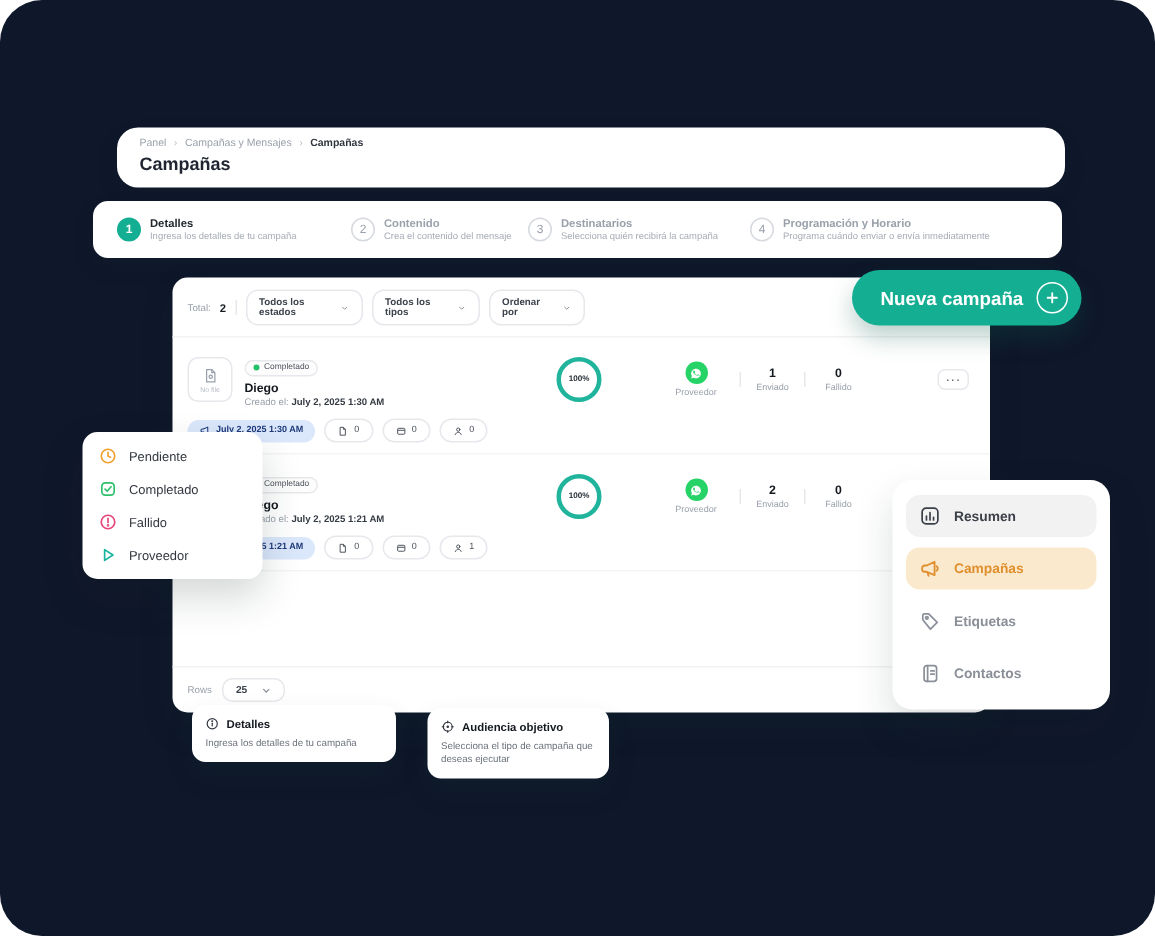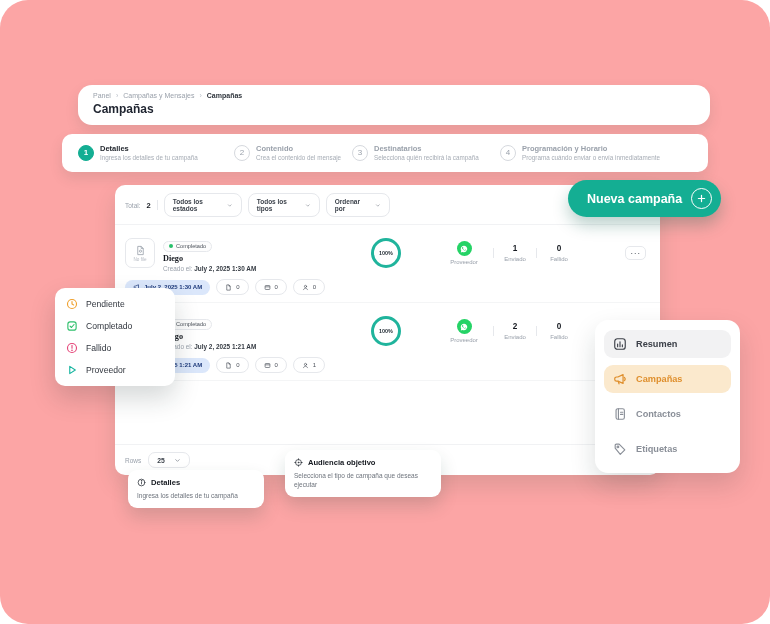--- a/index.html
+++ b/index.html
@@ -1,17 +1,17 @@
 <!DOCTYPE html>
 <html><head>
 <meta charset="utf-8">
 <style>
   html,body{margin:0;padding:0;background:#fff;}
   *{box-sizing:border-box;}
-  .canvas{position:relative;width:770px;height:624px;background:#fca5a5;border-radius:28px;overflow:hidden;
+  .canvas{position:relative;width:770px;height:624px;background:#0f172a;border-radius:28px;overflow:hidden;
     font-family:"Liberation Sans",sans-serif;-webkit-font-smoothing:antialiased;}
   .card{position:absolute;background:#fff;}
 
   
   .header-card{left:78px;top:85px;width:632px;height:40px;border-radius:14px;
     box-shadow:0 6px 14px rgba(15,60,50,.10);padding:7px 15px;z-index:5;}
   .breadcrumb{display:flex;align-items:center;gap:5px;font-size:7px;color:#9aa1ab;}
   .breadcrumb .sep{color:#b9bfc8;font-size:7px;}
   .breadcrumb .current{color:#2f353d;font-weight:bold;}
   .page-title{margin-top:3px;font-size:12px;font-weight:bold;color:#1f2430;}
@@ -56,21 +56,21 @@
   .table-body{border-top:1px solid #f1f2f4;flex:1;display:flex;flex-direction:column;}
   .row{padding:9px 10px 7px;border-bottom:1px solid #f4f5f6;}
   .row-main{display:flex;align-items:center;}
   .file-box{flex:none;width:30px;height:30px;border:1px solid #e6e8ec;border-radius:7px;display:flex;
     flex-direction:column;align-items:center;justify-content:center;gap:1px;color:#9aa1ab;}
   .no-file{font-size:4.6px;color:#b6bbc3;}
   .row-info{margin-left:8px;width:152px;}
   .badge{display:inline-flex;align-items:center;gap:3px;border:1px solid #e6e8ec;border-radius:7px;
     padding:1.5px 5px;font-size:5.6px;color:#4c525b;background:#fdfdfd;}
   .badge-dot{width:4px;height:4px;border-radius:50%;background:#27c06a;}
-  .row-name{font-size:8.2px;font-weight:bold;color:#14181f;margin-top:2px;font-family:Liberation Serif, serif;}
+  .row-name{font-size:8.2px;font-weight:bold;color:#14181f;margin-top:2px;}
   .row-created{font-size:6.4px;color:#9aa1ab;margin-top:2px;}
   .row-created b{color:#343a42;}
   .progress-ring{flex:none;width:30px;height:30px;margin-left:56px;border:3.2px solid #20b49c;
     border-radius:50%;display:flex;align-items:center;justify-content:center;
     font-size:5.4px;font-weight:bold;color:#273038;background:#fff;}
   .stat-col{display:flex;flex-direction:column;align-items:center;gap:2.5px;}
   .col-provider{width:58px;margin-left:34px;}
   .col-sent{width:42px;} .col-failed{width:44px;}
   .stat-value{font-size:8.2px;font-weight:bold;color:#14181f;}
   .stat-label{font-size:6px;color:#9aa1ab;}
@@ -102,21 +102,21 @@
   .sb-item{display:flex;align-items:center;gap:9px;height:28px;border-radius:9px;padding:0 9px;
     font-size:9.2px;font-weight:bold;color:#8a8f98;margin-bottom:7px;cursor:pointer;}
   .sb-item:last-child{margin-bottom:0;}
   .sb-item.resumen{background:#f2f2f3;color:#3c4048;}
   .sb-item.active{background:#fbe9cd;color:#df8f2d;}
 
   
   .info-card{position:absolute;background:#fff;border-radius:9px;padding:8px 9px;z-index:20;
     box-shadow:0 9px 18px rgba(15,60,50,.16);}
   .ic1{left:128px;top:470px;width:136px;}
-  .ic2{left:285px;top:450px;width:156px;}
+  .ic2{left:285px;top:472px;width:121px;}
   .ic3{left:442px;top:474px;width:141px;}
   .ic-title{display:flex;align-items:center;gap:5px;font-size:7.6px;font-weight:bold;color:#14181f;}
   .ic-desc{font-size:6.5px;color:#6d737c;margin-top:4px;line-height:1.4;}
 
   svg{display:block;}
 </style>
 </head>
 <body>
 
 <div class="canvas">
@@ -410,33 +410,33 @@
       <span>Resumen</span>
     </div>
     <div class="sb-item active">
       <svg width="14" height="14" viewBox="0 0 16 16" fill="none" stroke="#df8f2d" stroke-width="1.4" stroke-linejoin="round">
           <path d="M11.5 3v10L5.5 10.5H4A2 2 0 0 1 2 8.5v-.8A2 2 0 0 1 4 5.7h1.5L11.5 3z"></path>
           <path d="M13 6.2a2.2 2.2 0 0 1 0 3.6M6 10.8l.9 2.7" stroke-linecap="round"></path>
         </svg>
       <span>Campañas</span>
     </div>
     <div class="sb-item">
+      <svg width="14" height="14" viewBox="0 0 16 16" fill="none" stroke="#8a8f98" stroke-width="1.3" stroke-linejoin="round">
+          <path d="M2.5 7V3.8c0-.7.6-1.3 1.3-1.3H7l6.5 6.5-5.2 5.2L2.5 7z"></path>
+          <circle cx="5.6" cy="5.6" r="1"></circle>
+        </svg>
+      <span>Etiquetas</span>
+    </div>
+    <div class="sb-item">
       <svg width="14" height="14" viewBox="0 0 16 16" fill="none" stroke="#8a8f98" stroke-width="1.3" stroke-linecap="round" stroke-linejoin="round">
           <rect x="3.5" y="2" width="9.5" height="12" rx="2"></rect>
           <path d="M6.2 2v12"></path>
           <path d="M8.6 6h2.6M8.6 8.5h2.6"></path>
         </svg>
       <span>Contactos</span>
-    </div>
-    <div class="sb-item">
-      <svg width="14" height="14" viewBox="0 0 16 16" fill="none" stroke="#8a8f98" stroke-width="1.3" stroke-linejoin="round">
-          <path d="M2.5 7V3.8c0-.7.6-1.3 1.3-1.3H7l6.5 6.5-5.2 5.2L2.5 7z"></path>
-          <circle cx="5.6" cy="5.6" r="1"></circle>
-        </svg>
-      <span>Etiquetas</span>
     </div>
   </div>
 
   <div class="info-card ic1">
     <div class="ic-title">
       <svg width="9" height="9" viewBox="0 0 16 16" fill="none" stroke="#32373f" stroke-width="1.4" stroke-linecap="round">
           <circle cx="8" cy="8" r="6"></circle>
           <path d="M8 7.4v3.2"></path>
           <circle cx="8" cy="5" r="0.5" fill="#32373f"></circle>
         </svg>

